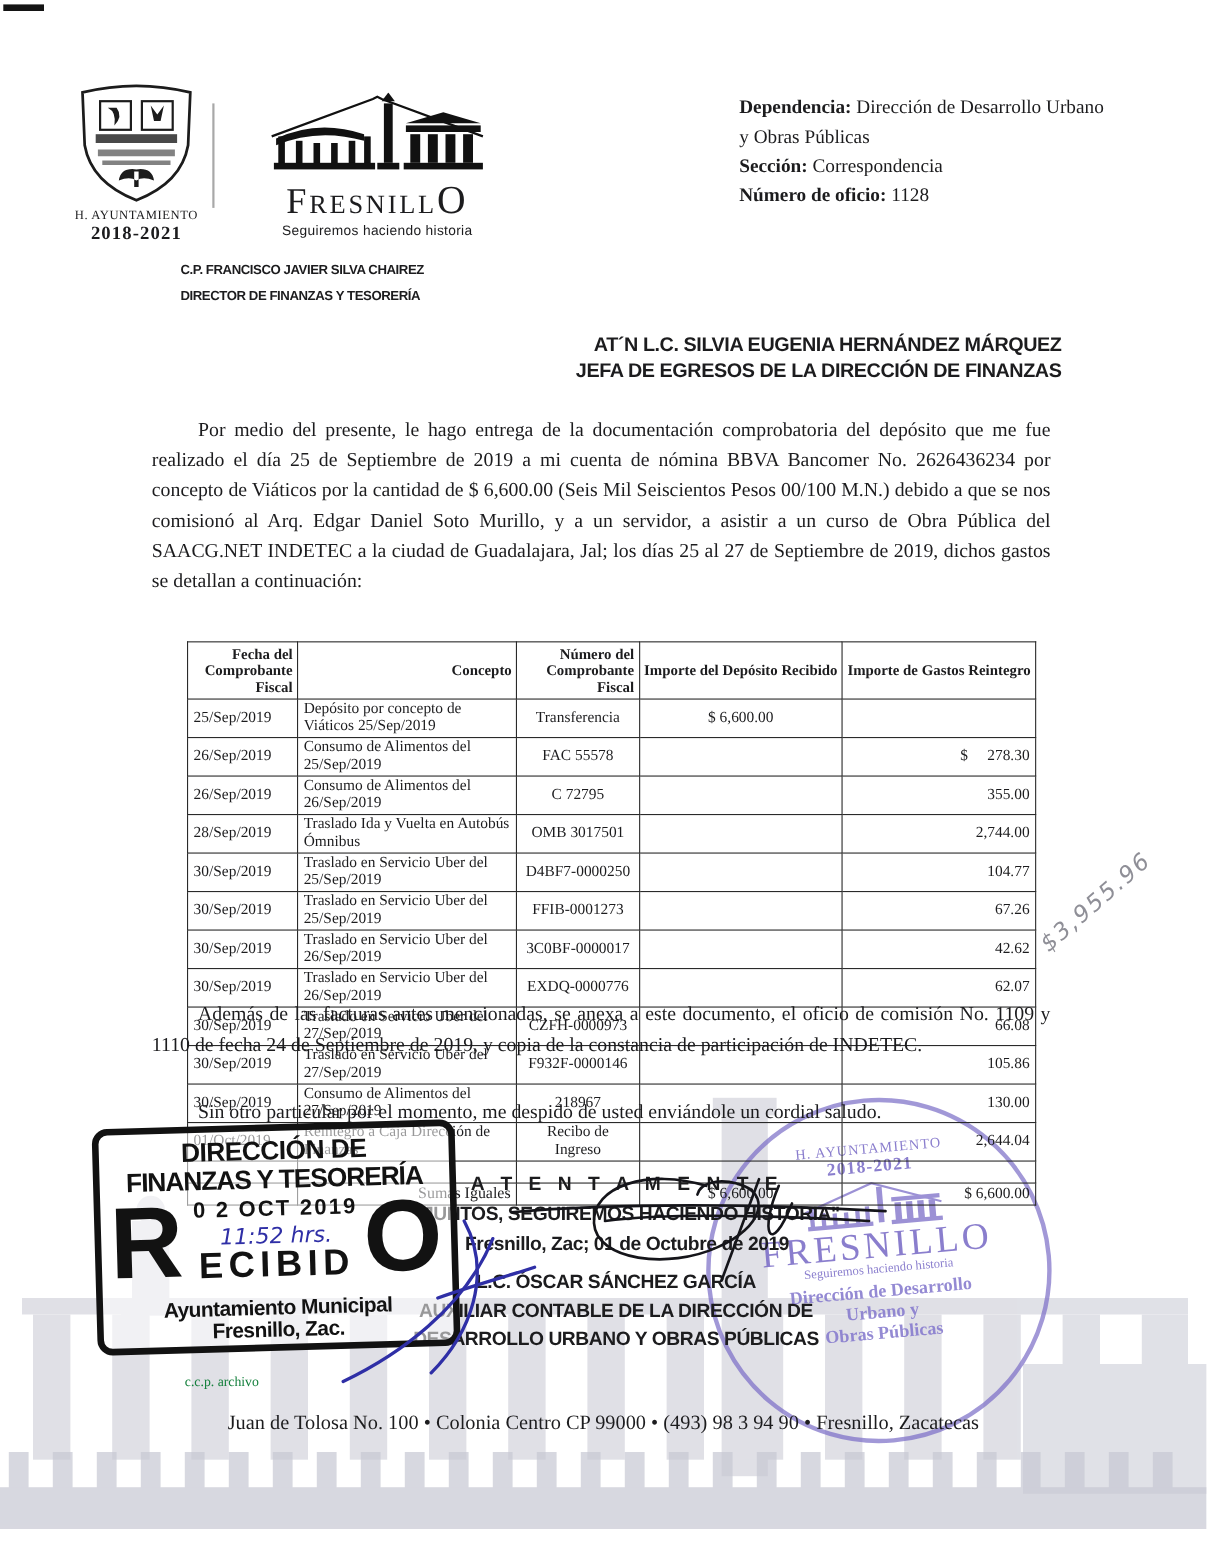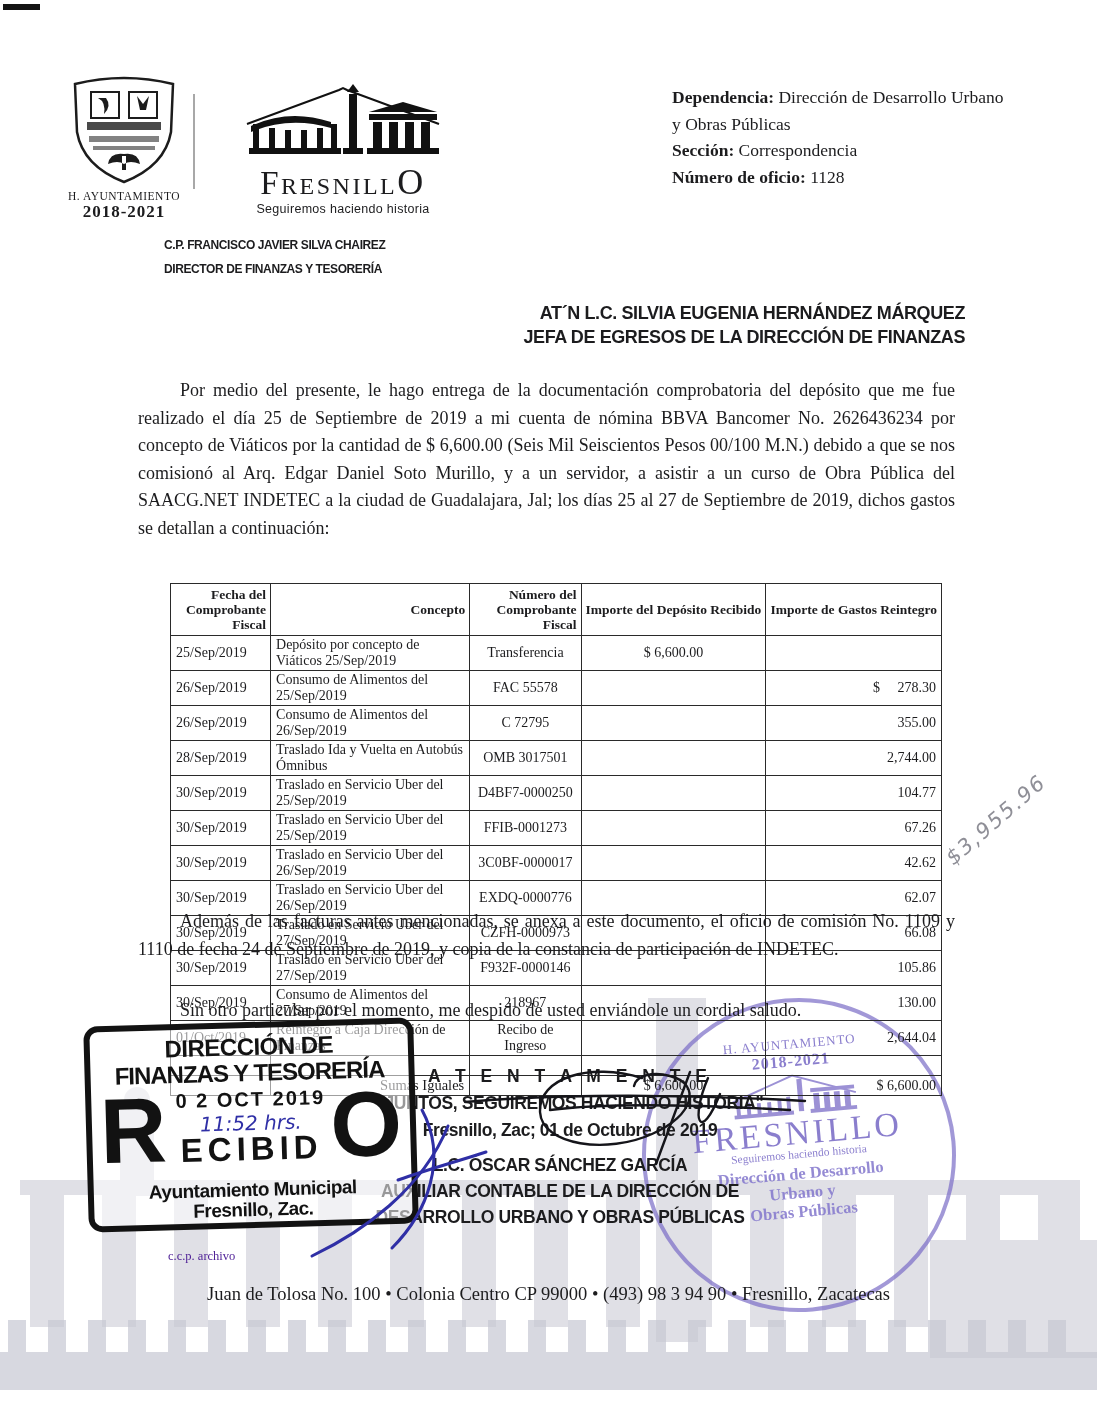--- a/index.html
+++ b/index.html
@@ -71,21 +71,21 @@
   
   #round-stamp{left:642px;top:998px;width:306px;height:306px;transform:rotate(-5deg);
      border:4px solid rgba(123,109,199,.8);border-radius:50%;text-align:center;
      color:#7b6dc7;opacity:.88;font-family:"Liberation Serif",serif;}
   #ps-top1{font-size:13px;margin-top:34px;letter-spacing:1px;}
   #ps-top2{font-size:16px;font-weight:bold;letter-spacing:1px;}
   #ps-name{font-size:34px;letter-spacing:3px;line-height:30px;}
   #ps-tagline{font-size:11.5px;}
   #ps-dept{font-size:16.5px;font-weight:bold;line-height:19px;margin-top:4px;color:#867ace;}
 
-  #footnote{left:168px;top:1249px;font-size:12.5px;color:#4c1d95;}
+  #footnote{left:168px;top:1249px;font-size:12.5px;color:#15803d;}
   #footer-line{left:0;top:1284px;width:1097px;text-align:center;font-size:18.5px;}
 
   svg{display:block;}
 </style>
 </head>
 <body>
 
 <div id="page">
 
   <svg class="abs z0" width="1097" height="1409" viewBox="0 0 1097 1409" style="left:0;top:0;">

